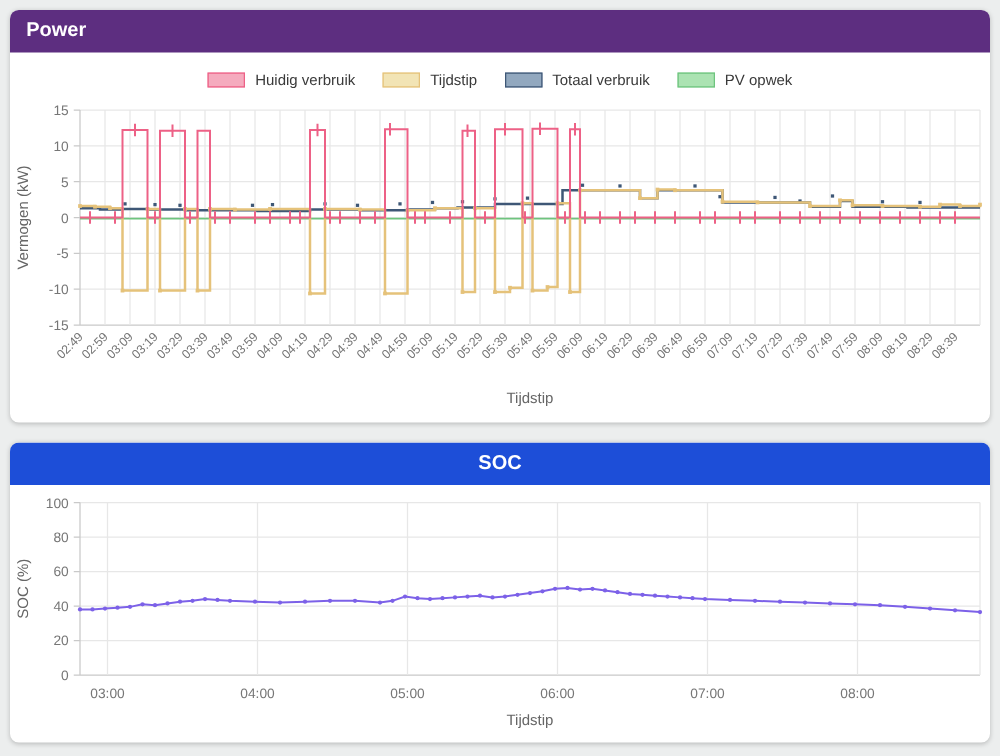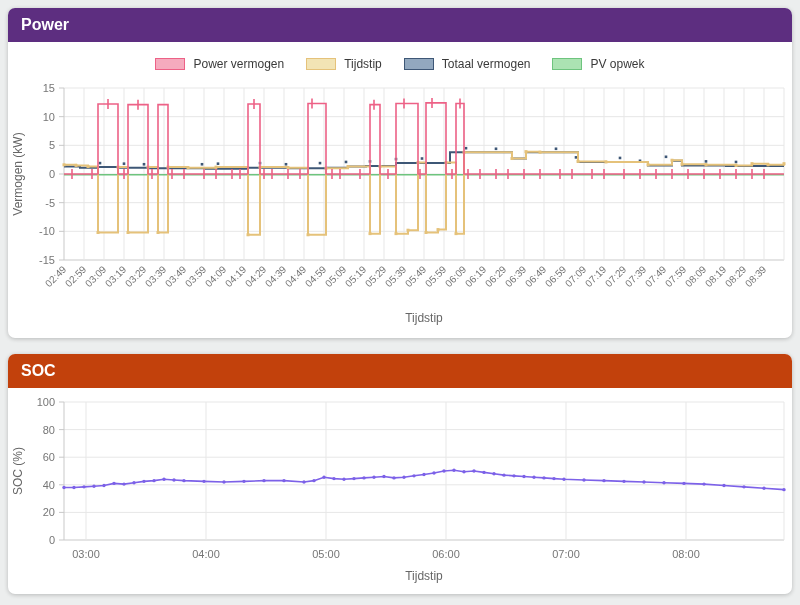--- a/index.html
+++ b/index.html
@@ -23,29 +23,29 @@
 <div class="page">
 
   <div class="card">
     <div class="card-header" style="background: rgb(93, 46, 128);">
       <span>Power</span>
     </div>
     <div class="card-body">
       <div class="legend" id="legend-power">
           <div class="legend-item">
             <span class="legend-box" style="background: rgb(245, 171, 190); border-color: rgb(237, 97, 134);"></span>
-            <span class="legend-label">Power vermogen</span>
+            <span class="legend-label">Huidig verbruik</span>
           </div>
           <div class="legend-item">
             <span class="legend-box" style="background: rgb(242, 228, 181); border-color: rgb(229, 194, 122);"></span>
             <span class="legend-label">Tijdstip</span>
           </div>
           <div class="legend-item">
             <span class="legend-box" style="background: rgb(146, 168, 191); border-color: rgb(62, 87, 118);"></span>
-            <span class="legend-label">Totaal vermogen</span>
+            <span class="legend-label">Totaal verbruik</span>
           </div>
           <div class="legend-item">
             <span class="legend-box" style="background: rgb(171, 227, 178); border-color: rgb(110, 196, 126);"></span>
             <span class="legend-label">PV opwek</span>
           </div>
         </div>
       <svg id="chart-power" width="780" height="260">
           <line x1="54" x2="774" y1="186" y2="186" stroke="#c9c9c9" stroke-width="1"></line>
           <line x1="49" x2="54" y1="186" y2="186" stroke="#c9c9c9" stroke-width="1"></line>
           <text x="45" y="190" text-anchor="end" font-size="11" class="tick-label">-15</text>
@@ -253,21 +253,21 @@
           <line x1="694" x2="694" y1="95" y2="105" stroke="#ed6186" stroke-width="1.6"></line>
           <line x1="710" x2="710" y1="95" y2="105" stroke="#ed6186" stroke-width="1.6"></line>
           <line x1="726" x2="726" y1="95" y2="105" stroke="#ed6186" stroke-width="1.6"></line>
           <line x1="742" x2="742" y1="95" y2="105" stroke="#ed6186" stroke-width="1.6"></line>
           <line x1="754" x2="754" y1="95" y2="105" stroke="#ed6186" stroke-width="1.6"></line>
         </svg>
     </div>
   </div>
 
   <div class="card">
-    <div class="card-header" style="background: #c2410c;">
+    <div class="card-header" style="background: #1d4ed8; text-align: center;">
       <span>SOC</span>
     </div>
     <div class="card-body">
       <svg id="chart-soc" width="780" height="200">
           <line x1="54" x2="774" y1="150" y2="150" stroke="#c9c9c9" stroke-width="1"></line>
           <line x1="49" x2="54" y1="150" y2="150" stroke="#c9c9c9" stroke-width="1"></line>
           <text x="45" y="154" text-anchor="end" font-size="11" class="tick-label">0</text>
           <line x1="54" x2="774" y1="122.4" y2="122.4" stroke="#e7e7e7" stroke-width="1"></line>
           <line x1="49" x2="54" y1="122.4" y2="122.4" stroke="#c9c9c9" stroke-width="1"></line>
           <text x="45" y="126.4" text-anchor="end" font-size="11" class="tick-label">20</text>

